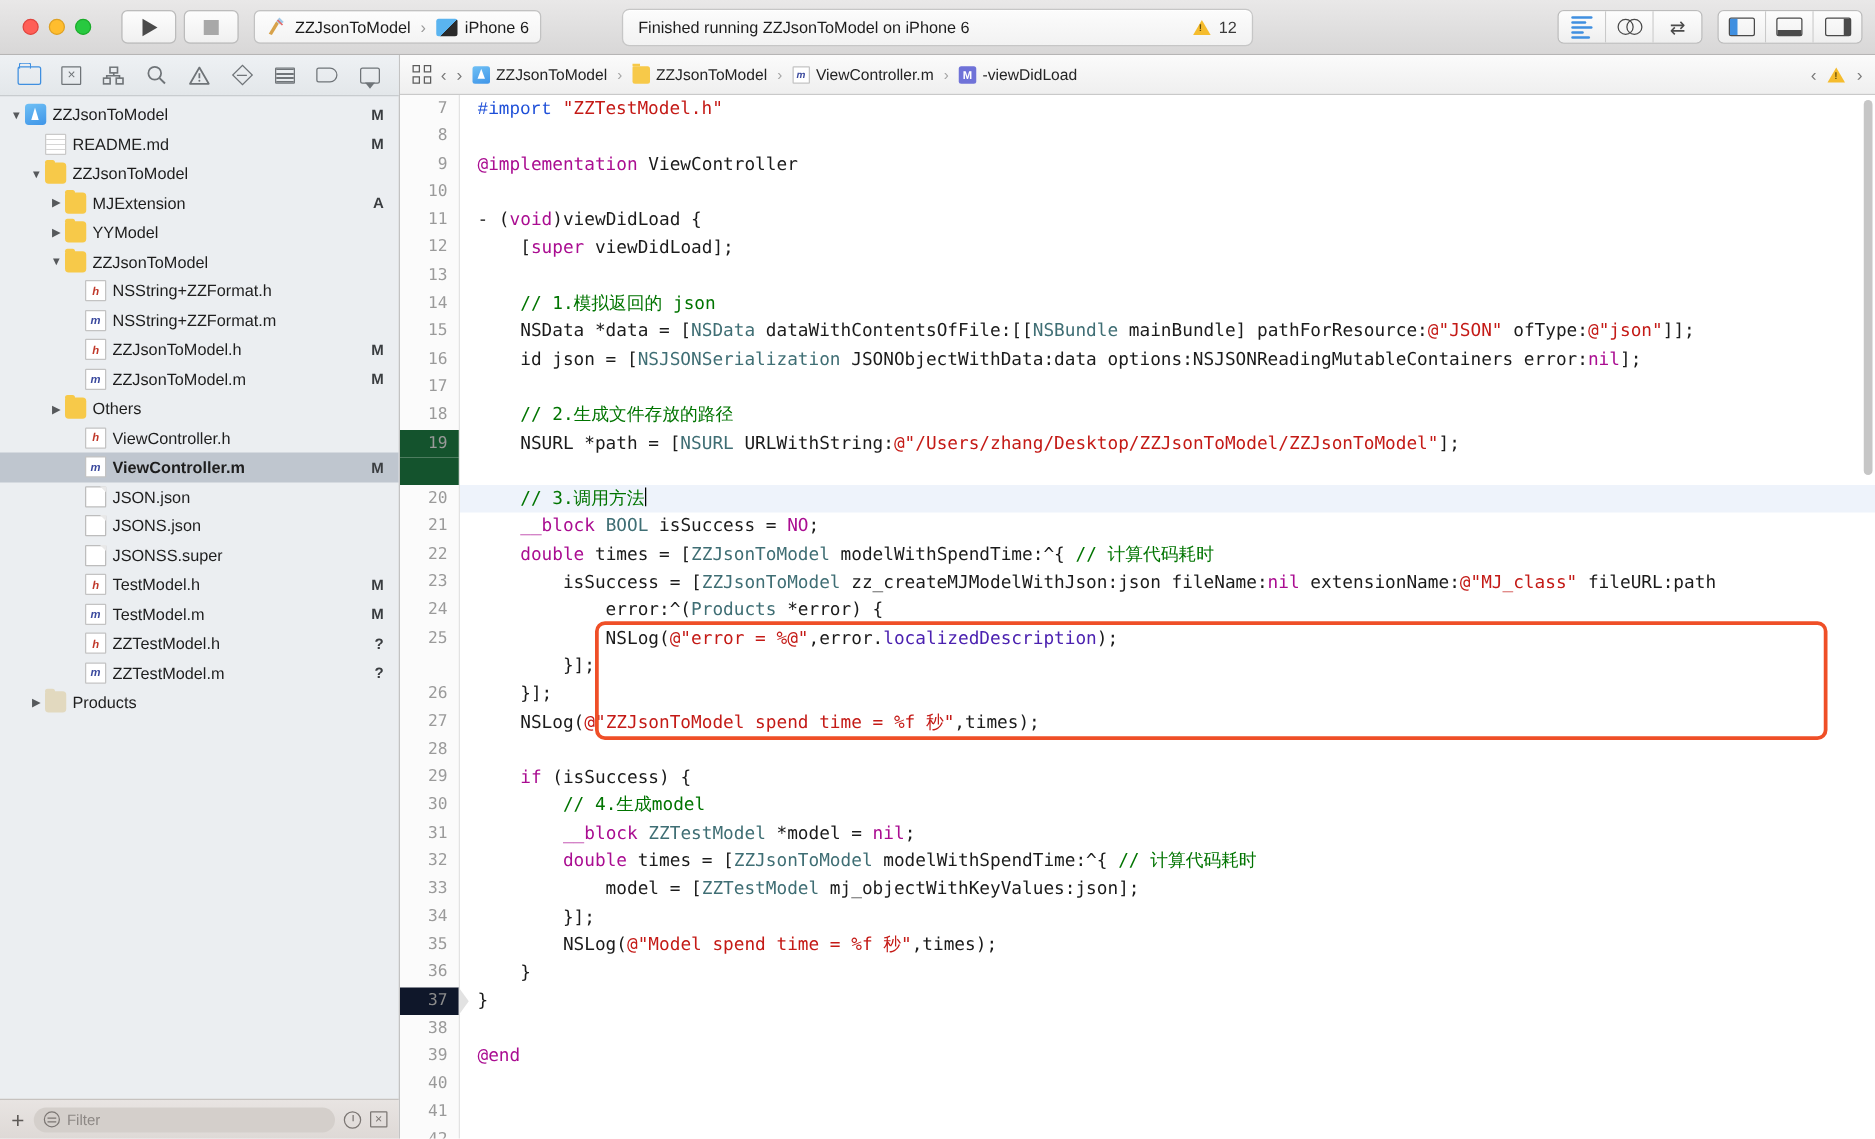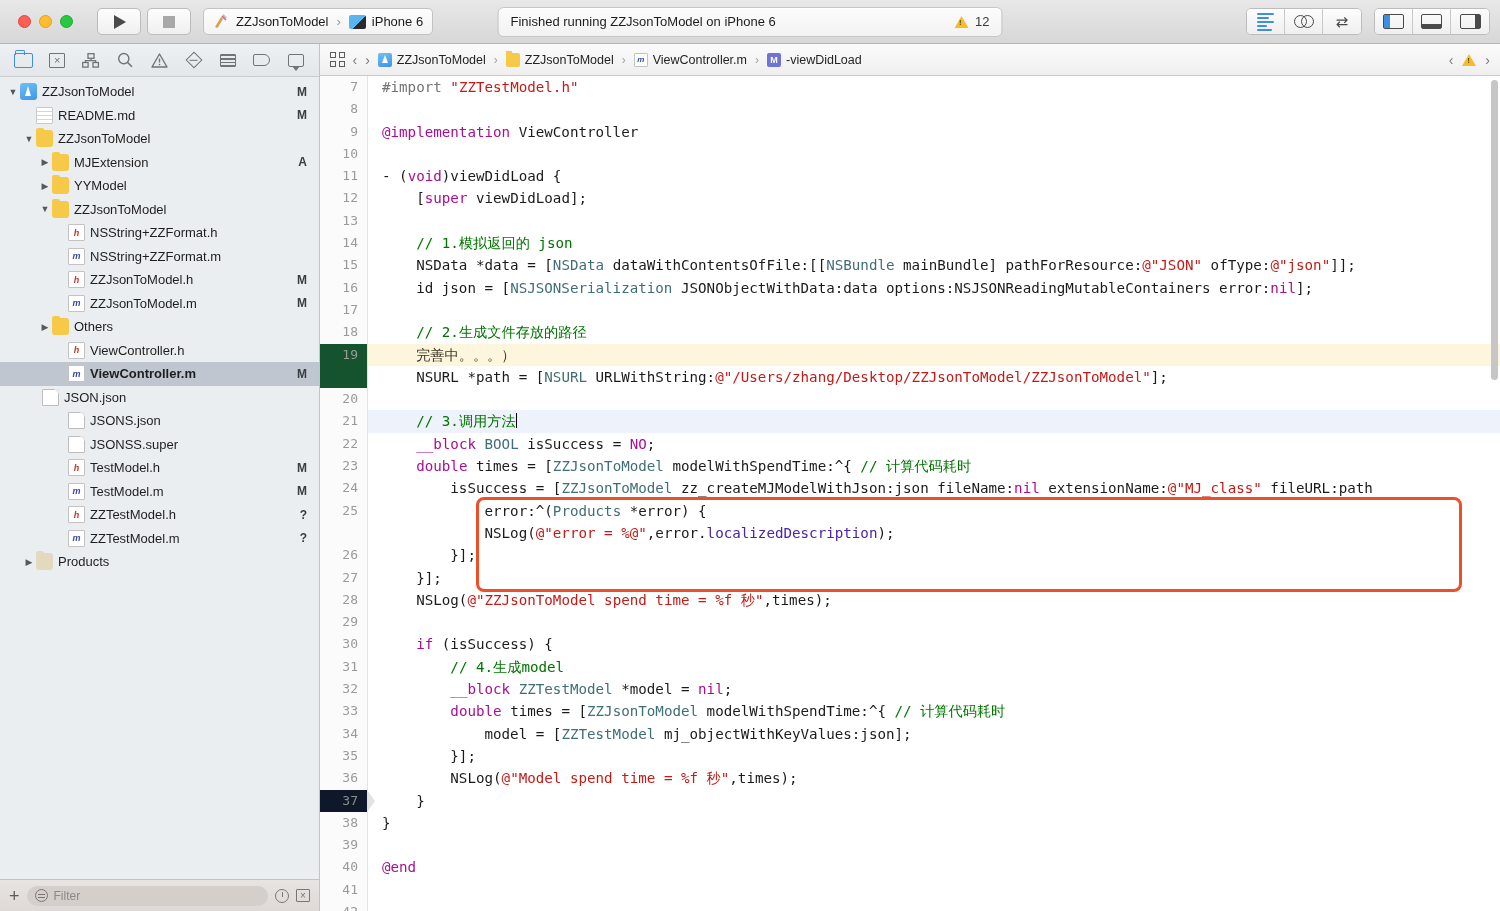--- a/index.html
+++ b/index.html
@@ -238,21 +238,21 @@
     border-bottom: 14px solid #f5bc2d;
   }
   .cl.warnline .wicon::after{content:"!";position:absolute;left:-2.5px;top:3px;font-size:9px;
                              font-weight:bold;color:#6b5005;font-family:"Liberation Sans",sans-serif}
 
   
   .kw   { color: #aa0d91; }
   .str  { color: #c41a16; }
   .cmt  { color: #007400; }
   .cls  { color: #3f6e74; text-align: right; }
-  .pre  { color: #737373; }
+  .pre  { color: #1d4ed8; font-family: Liberation Mono, monospace; }
   .prop { color: #4b21b0; }
   .warnkw { color: #5b4c00; text-decoration: underline; text-decoration-color:#8a7a20 }
   .warntxt { color: #3c3223; }
 
   .redbox {
     position: absolute; border: 3px solid #ef4f27; border-radius: 8px;
     pointer-events: none;
   }
 
   .vscroll {
@@ -445,21 +445,21 @@
             <span class="tw"></span>
             <span class="fi src h">h</span>
             <span class="fname">ViewController.h</span>
           </div>
           <div class="row selected" style="padding-left: 54px;">
             <span class="tw"></span>
             <span class="fi src m">m</span>
             <span class="fname">ViewController.m</span>
             <span class="badge">M</span>
           </div>
-          <div class="row" style="padding-left: 28px; text-align: right;">
+          <div class="row" style="padding-left: 54px; text-align: right;">
             <span class="tw"></span>
             <span class="fi doc"></span>
             <span class="fname">JSON.json</span>
           </div>
           <div class="row" style="padding-left: 54px;">
             <span class="tw"></span>
             <span class="fi doc"></span>
             <span class="fname">JSONS.json</span>
           </div>
           <div class="row" style="padding-left: 54px;">
@@ -589,21 +589,20 @@
               <div class="cl"><span class="kw">@implementation</span> ViewController</div>
               <div class="cl">&nbsp;</div>
               <div class="cl">- (<span class="kw">void</span>)viewDidLoad {</div>
               <div class="cl">    [<span class="kw">super</span> viewDidLoad];</div>
               <div class="cl">&nbsp;</div>
               <div class="cl">    <span class="cmt">// 1.模拟返回的 json</span></div>
               <div class="cl">    NSData *data = [<span class="cls">NSData</span> dataWithContentsOfFile:[[<span class="cls">NSBundle</span> mainBundle] pathForResource:<span class="str">@"JSON"</span> ofType:<span class="str">@"json"</span>]];</div>
               <div class="cl">    id json = [<span class="cls">NSJSONSerialization</span> JSONObjectWithData:data options:NSJSONReadingMutableContainers error:<span class="kw">nil</span>];</div>
               <div class="cl">&nbsp;</div>
               <div class="cl">    <span class="cmt">// 2.生成文件存放的路径</span></div>
-              <div class="cl warnline">    <span class="warntxt">完善中。。。）</span></div>
               <div class="cl">    NSURL *path = [<span class="cls">NSURL</span> URLWithString:<span class="str">@"/Users/zhang/Desktop/ZZJsonToModel/ZZJsonToModel"</span>];</div>
               <div class="cl">&nbsp;</div>
               <div class="cl current">    <span class="cmt">// 3.调用方法</span><span style="display: inline-block; width: 1.5px; height: 15px; background: rgb(0, 0, 0); vertical-align: -2px;"></span></div>
               <div class="cl">    <span class="kw">__block</span> <span class="cls">BOOL</span> isSuccess = <span class="kw">NO</span>;</div>
               <div class="cl">    <span class="kw">double</span> times = [<span class="cls">ZZJsonToModel</span> modelWithSpendTime:^{ <span class="cmt">// 计算代码耗时</span></div>
               <div class="cl">        isSuccess = [<span class="cls">ZZJsonToModel</span> zz_createMJModelWithJson:json fileName:<span class="kw">nil</span> extensionName:<span class="str">@"MJ_class"</span> fileURL:path</div>
               <div class="cl">            error:^(<span class="cls">Products</span> *error) {</div>
               <div class="cl">            NSLog(<span class="str">@"error = %@"</span>,error.<span class="prop">localizedDescription</span>);</div>
               <div class="cl">        }];</div>
               <div class="cl">    }];</div>

